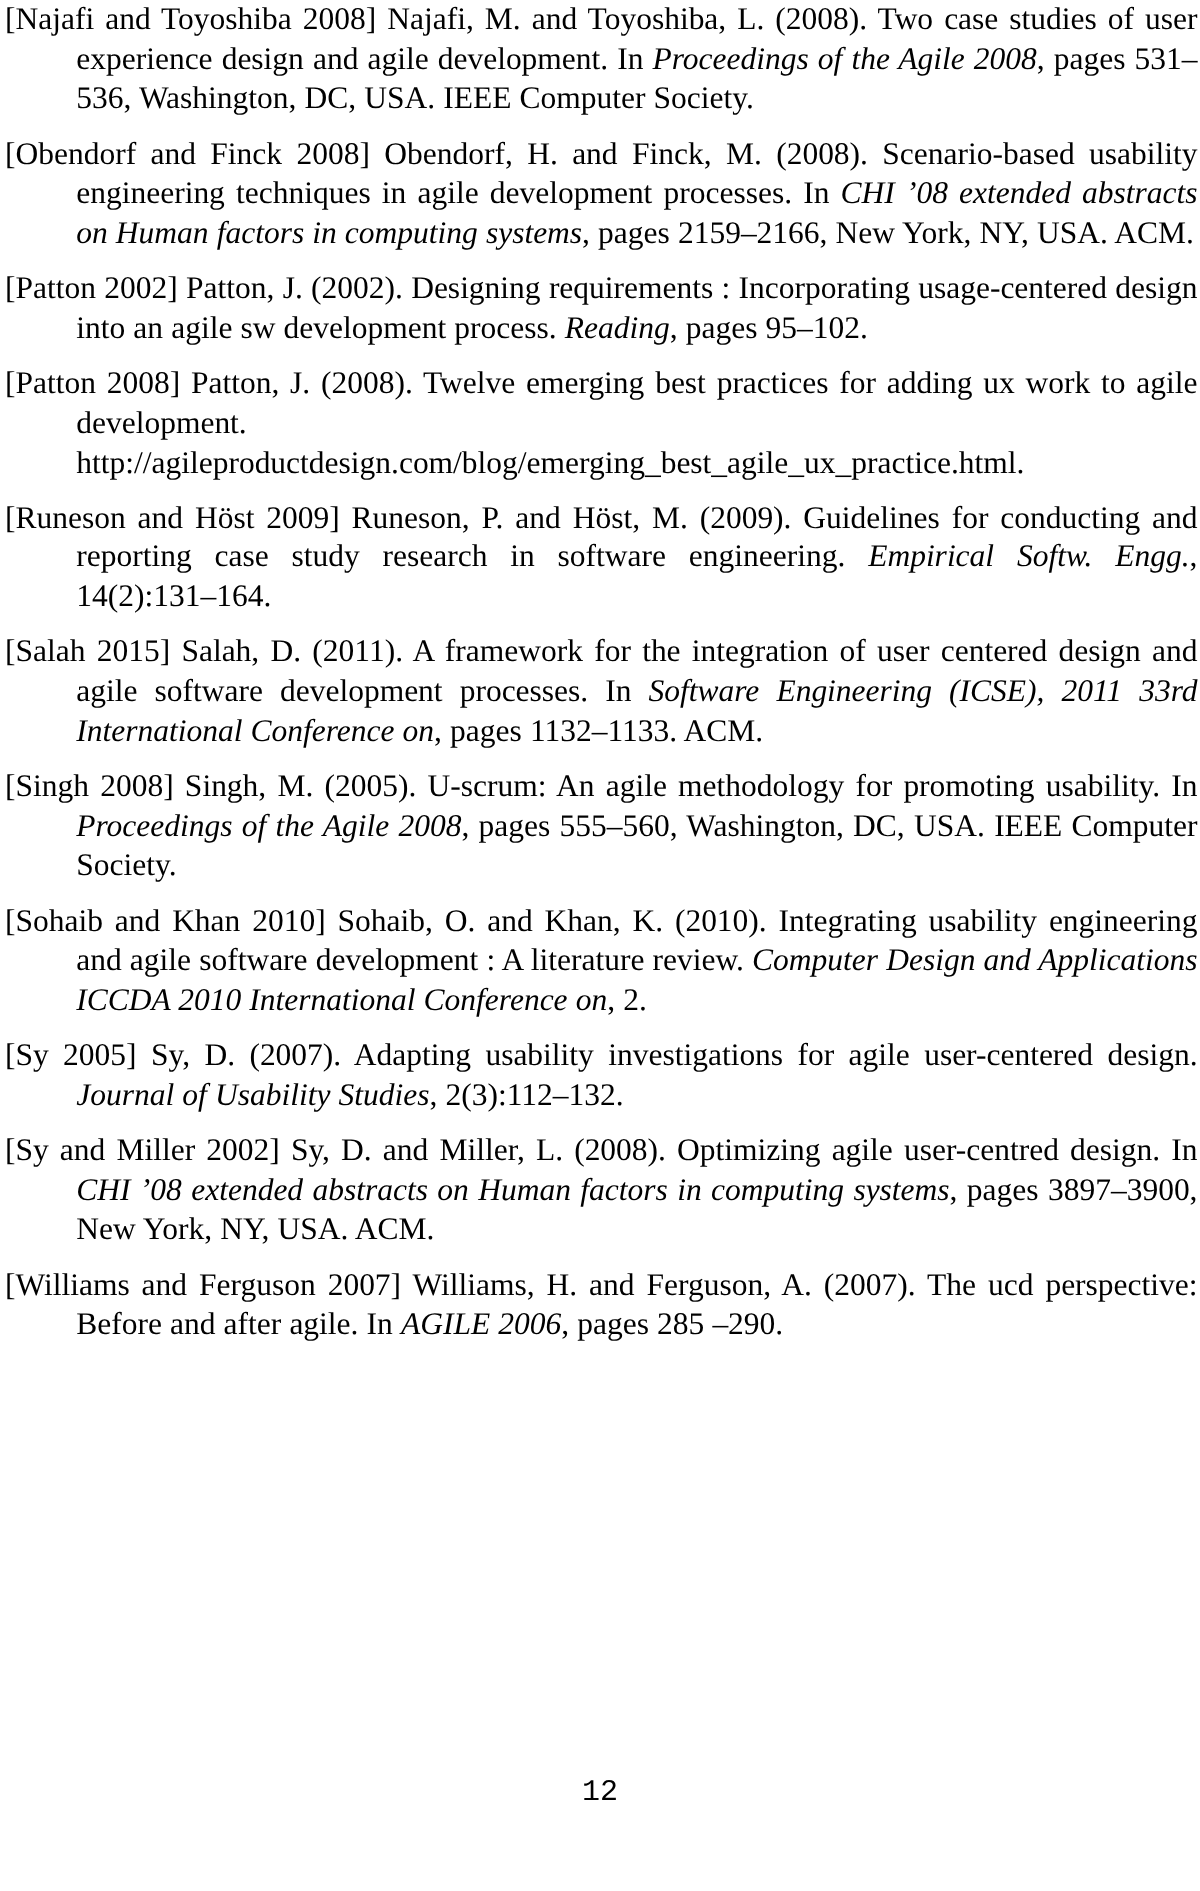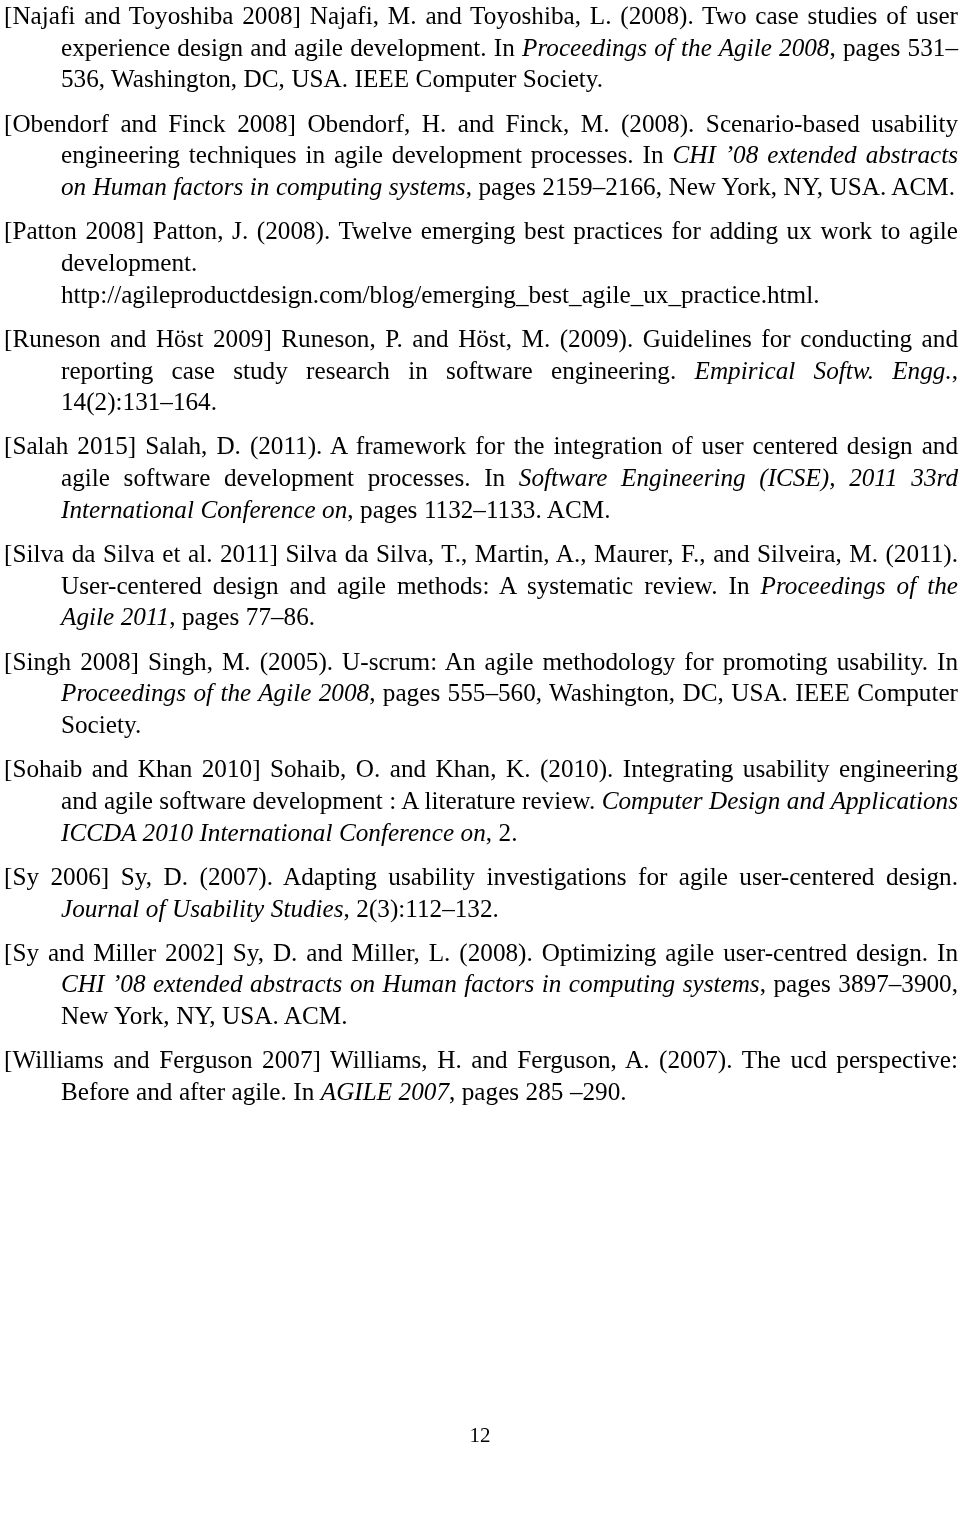--- a/index.html
+++ b/index.html
@@ -52,38 +52,39 @@
   
   .loose {
     word-spacing: 1px;
   }
   #page-number {
     position: absolute;
     left: 0;
     top: 1420px;
     width: 960px;
     text-align: center;
-    font-size: 21px;
+    font-size: 24px;
     line-height: 30px;
+    font-family: Liberation Mono, monospace;
   }
 </style>
 </head>
 <body>
 
 <div id="page">
 
   <div id="biblio">
       <p class="ref-entry"><span class="key">[Najafi and Toyoshiba 2008]</span><span> Najafi, M. and Toyoshiba, L. (2008). Two case studies of user experience design and agile development. In </span><i>Proceedings of the Agile 2008</i><span>, pages 531–536, Washington, DC, USA. IEEE Computer Society.</span></p>
       <p class="ref-entry"><span class="key">[Obendorf and Finck 2008]</span><span> Obendorf, H. and Finck, M. (2008). Scenario-based usability engineering techniques in agile development processes. In </span><i>CHI ’08 extended abstracts on Human factors in computing systems</i><span>, pages 2159–2166, New York, NY, USA. ACM.</span></p>
+      <p class="ref-entry"><span class="key">[Patton 2002]</span><span> Patton, J. (2002). Designing requirements : Incorporating usage-centered design into an agile sw development process. </span><i>Reading</i><span>, pages 95–102.</span></p>
       <p class="ref-entry loose"><span class="key">[Patton 2008]</span><span> Patton, J. (2008). Twelve emerging best practices for adding ux work to agile development. http://agileproductdesign.com/blog/emerging_best_agile_ux_practice.html.</span></p>
       <p class="ref-entry"><span class="key">[Runeson and Höst 2009]</span><span> Runeson, P. and Höst, M. (2009). Guidelines for conducting and reporting case study research in software engineering. </span><i>Empirical Softw. Engg.</i><span>, 14(2):131–164.</span></p>
       <p class="ref-entry"><span class="key">[Salah 2015]</span><span> Salah, D. (2011). A framework for the integration of user centered design and agile software development processes. In </span><i>Software Engineering (ICSE), 2011 33rd International Conference on</i><span>, pages 1132–1133. ACM.</span></p>
-      <p class="ref-entry"><span class="key">[Silva da Silva et al. 2011]</span><span> Silva da Silva, T., Martin, A., Maurer, F., and Silveira, M. (2011). User-centered design and agile methods: A systematic review. In </span><i>Proceedings of the Agile 2011</i><span>, pages 77–86.</span></p>
       <p class="ref-entry"><span class="key">[Singh 2008]</span><span> Singh, M. (2005). U-scrum: An agile methodology for promoting usability. In </span><i>Proceedings of the Agile 2008</i><span>, pages 555–560, Washington, DC, USA. IEEE Computer Society.</span></p>
       <p class="ref-entry"><span class="key">[Sohaib and Khan 2010]</span><span> Sohaib, O. and Khan, K. (2010). Integrating usability engineering and agile software development : A literature review. </span><i>Computer Design and Applications ICCDA 2010 International Conference on</i><span>, 2.</span></p>
-      <p class="ref-entry"><span class="key">[Sy 2006]</span><span> Sy, D. (2007). Adapting usability investigations for agile user-centered design. </span><i>Journal of Usability Studies</i><span>, 2(3):112–132.</span></p>
+      <p class="ref-entry"><span class="key">[Sy 2005]</span><span> Sy, D. (2007). Adapting usability investigations for agile user-centered design. </span><i>Journal of Usability Studies</i><span>, 2(3):112–132.</span></p>
       <p class="ref-entry"><span class="key">[Sy and Miller 2002]</span><span> Sy, D. and Miller, L. (2008). Optimizing agile user-centred design. In </span><i>CHI ’08 extended abstracts on Human factors in computing systems</i><span>, pages 3897–3900, New York, NY, USA. ACM.</span></p>
-      <p class="ref-entry"><span class="key">[Williams and Ferguson 2007]</span><span> Williams, H. and Ferguson, A. (2007). The ucd perspective: Before and after agile. In </span><i>AGILE 2007</i><span>, pages 285 –290.</span></p>
+      <p class="ref-entry"><span class="key">[Williams and Ferguson 2007]</span><span> Williams, H. and Ferguson, A. (2007). The ucd perspective: Before and after agile. In </span><i>AGILE 2006</i><span>, pages 285 –290.</span></p>
     </div>
 
   <div id="page-number">12</div>
 
 </div>
 
 </body></html>

